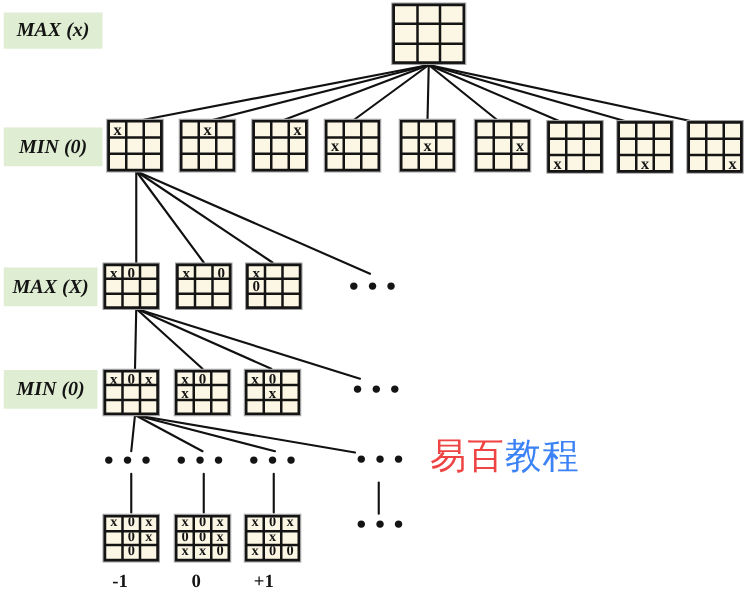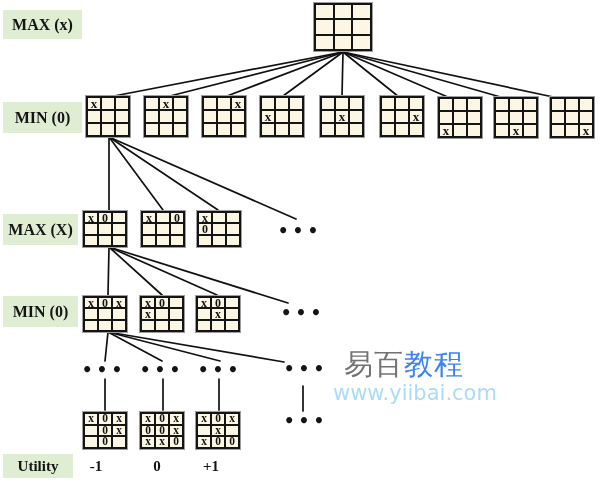--- a/index.html
+++ b/index.html
@@ -12,20 +12,21 @@
   }
   #edges{position:absolute;left:0;top:0;z-index:1;}
   .side-label{
     position:absolute;z-index:3;
     background:var(--label-bg,#dfeed3);
     color:var(--ink,#141414);
     font-weight:bold;
     display:flex;align-items:center;justify-content:center;
     font-family:"Liberation Serif", serif;
     white-space:nowrap;
+    font-style:italic;
   }
   .board{
     position:absolute;z-index:2;
     display:grid;
     grid-template-columns:repeat(3,1fr);
     grid-template-rows:repeat(3,1fr);
     gap:2px;
     background:var(--ink,#141414);
     border:2px solid var(--ink,#141414);
     box-shadow:0 0 0 1px #9e9e9e;
@@ -88,29 +89,27 @@
       <line x1="108" y1="332" x2="162" y2="361" stroke="#111111" stroke-width="1.7" stroke-linecap="round"></line>
       <line x1="108" y1="332" x2="220" y2="361" stroke="#111111" stroke-width="1.7" stroke-linecap="round"></line>
       <line x1="108" y1="332" x2="284" y2="362" stroke="#111111" stroke-width="1.7" stroke-linecap="round"></line>
       <line x1="105" y1="379" x2="105" y2="410" stroke="#111111" stroke-width="1.7" stroke-linecap="round"></line>
       <line x1="163" y1="379" x2="163" y2="410" stroke="#111111" stroke-width="1.7" stroke-linecap="round"></line>
       <line x1="219" y1="379" x2="219" y2="410" stroke="#111111" stroke-width="1.7" stroke-linecap="round"></line>
       <line x1="303" y1="386" x2="303" y2="411" stroke="#111111" stroke-width="1.7" stroke-linecap="round"></line>
     </svg>
   <div id="watermark">
     <div id="wm-line1">
-      <span id="wm-blue" style="color: #737373;">易百</span><span id="wm-gray" style="color: #3b82f6;">教程</span>
-    </div>
-    <div id="wm-line2" style="color: rgb(171, 220, 246);">www.yiibai.com</div>
+      <span id="wm-blue" style="color: #ef4444;">易百</span><span id="wm-gray" style="color: #3b82f6;">教程</span>
+    </div>
   </div>
 <div class="side-label" style="left: 3px; top: 10px; width: 79px; height: 29px; font-size: 16px;">MAX (x)</div>
     <div class="side-label" style="left: 3px; top: 102px; width: 79px; height: 31px; font-size: 16px;">MIN (0)</div>
     <div class="side-label" style="left: 3px; top: 214px; width: 75px; height: 31px; font-size: 16px;">MAX (X)</div>
     <div class="side-label" style="left: 3px; top: 296px; width: 75px; height: 31px; font-size: 16px;">MIN (0)</div>
-    <div class="side-label" style="left: 3px; top: 454px; width: 70px; height: 24px; font-size: 15px;">Utility</div>
     <div class="board g-root" style="left: 314px; top: 3px; width: 58px; height: 48px;">
       <div class="cell"></div>
       <div class="cell"></div>
       <div class="cell"></div>
       <div class="cell"></div>
       <div class="cell"></div>
       <div class="cell"></div>
       <div class="cell"></div>
       <div class="cell"></div>
       <div class="cell"></div>

